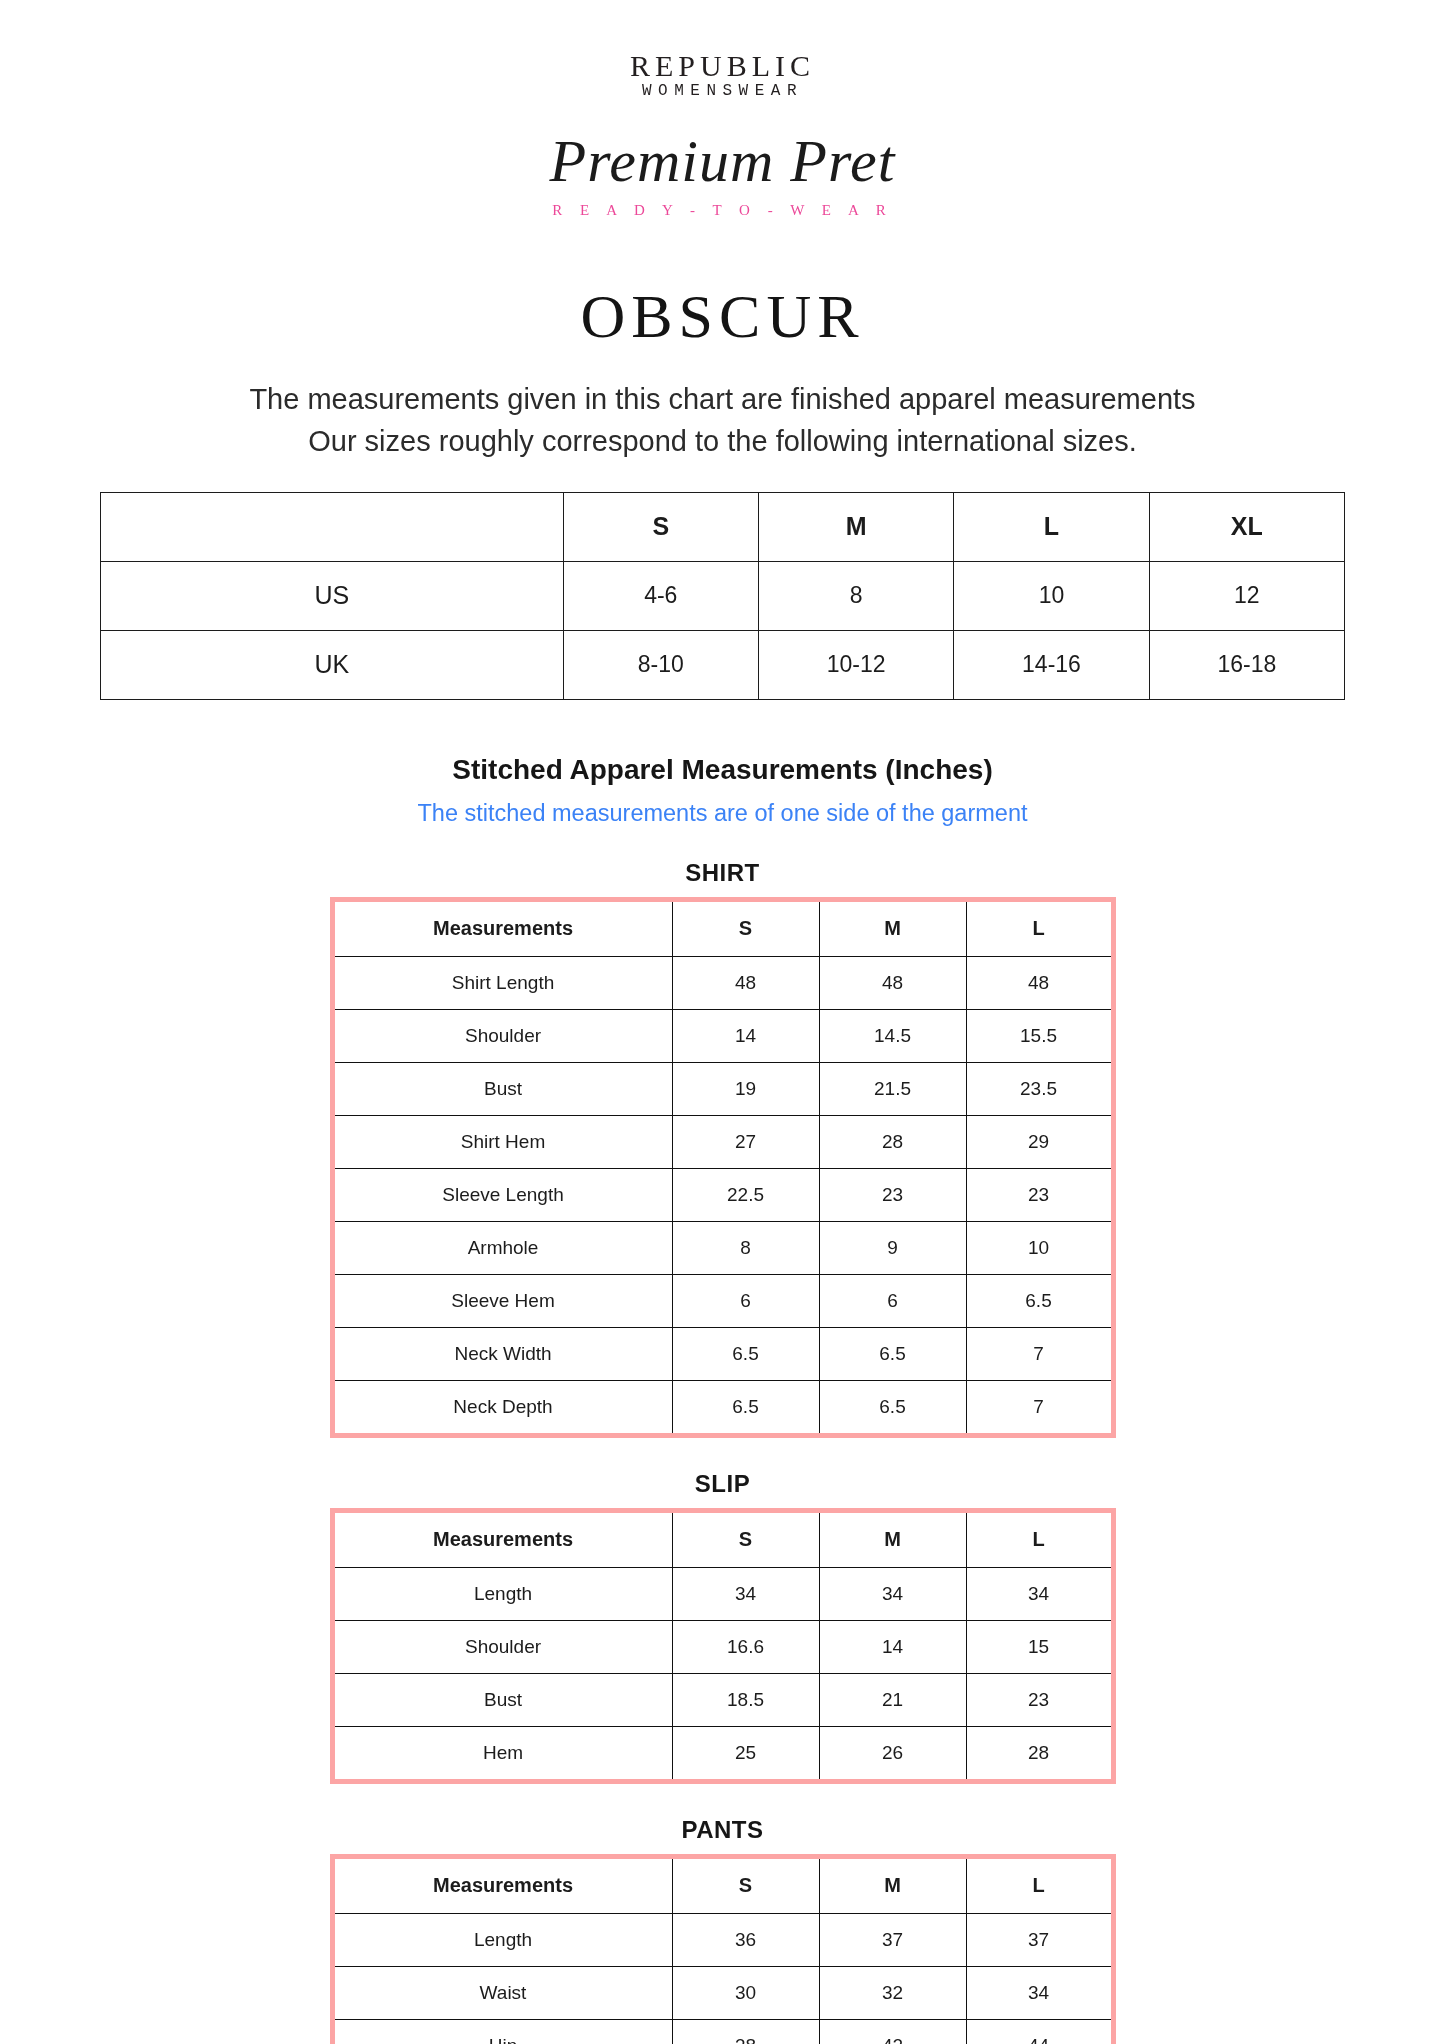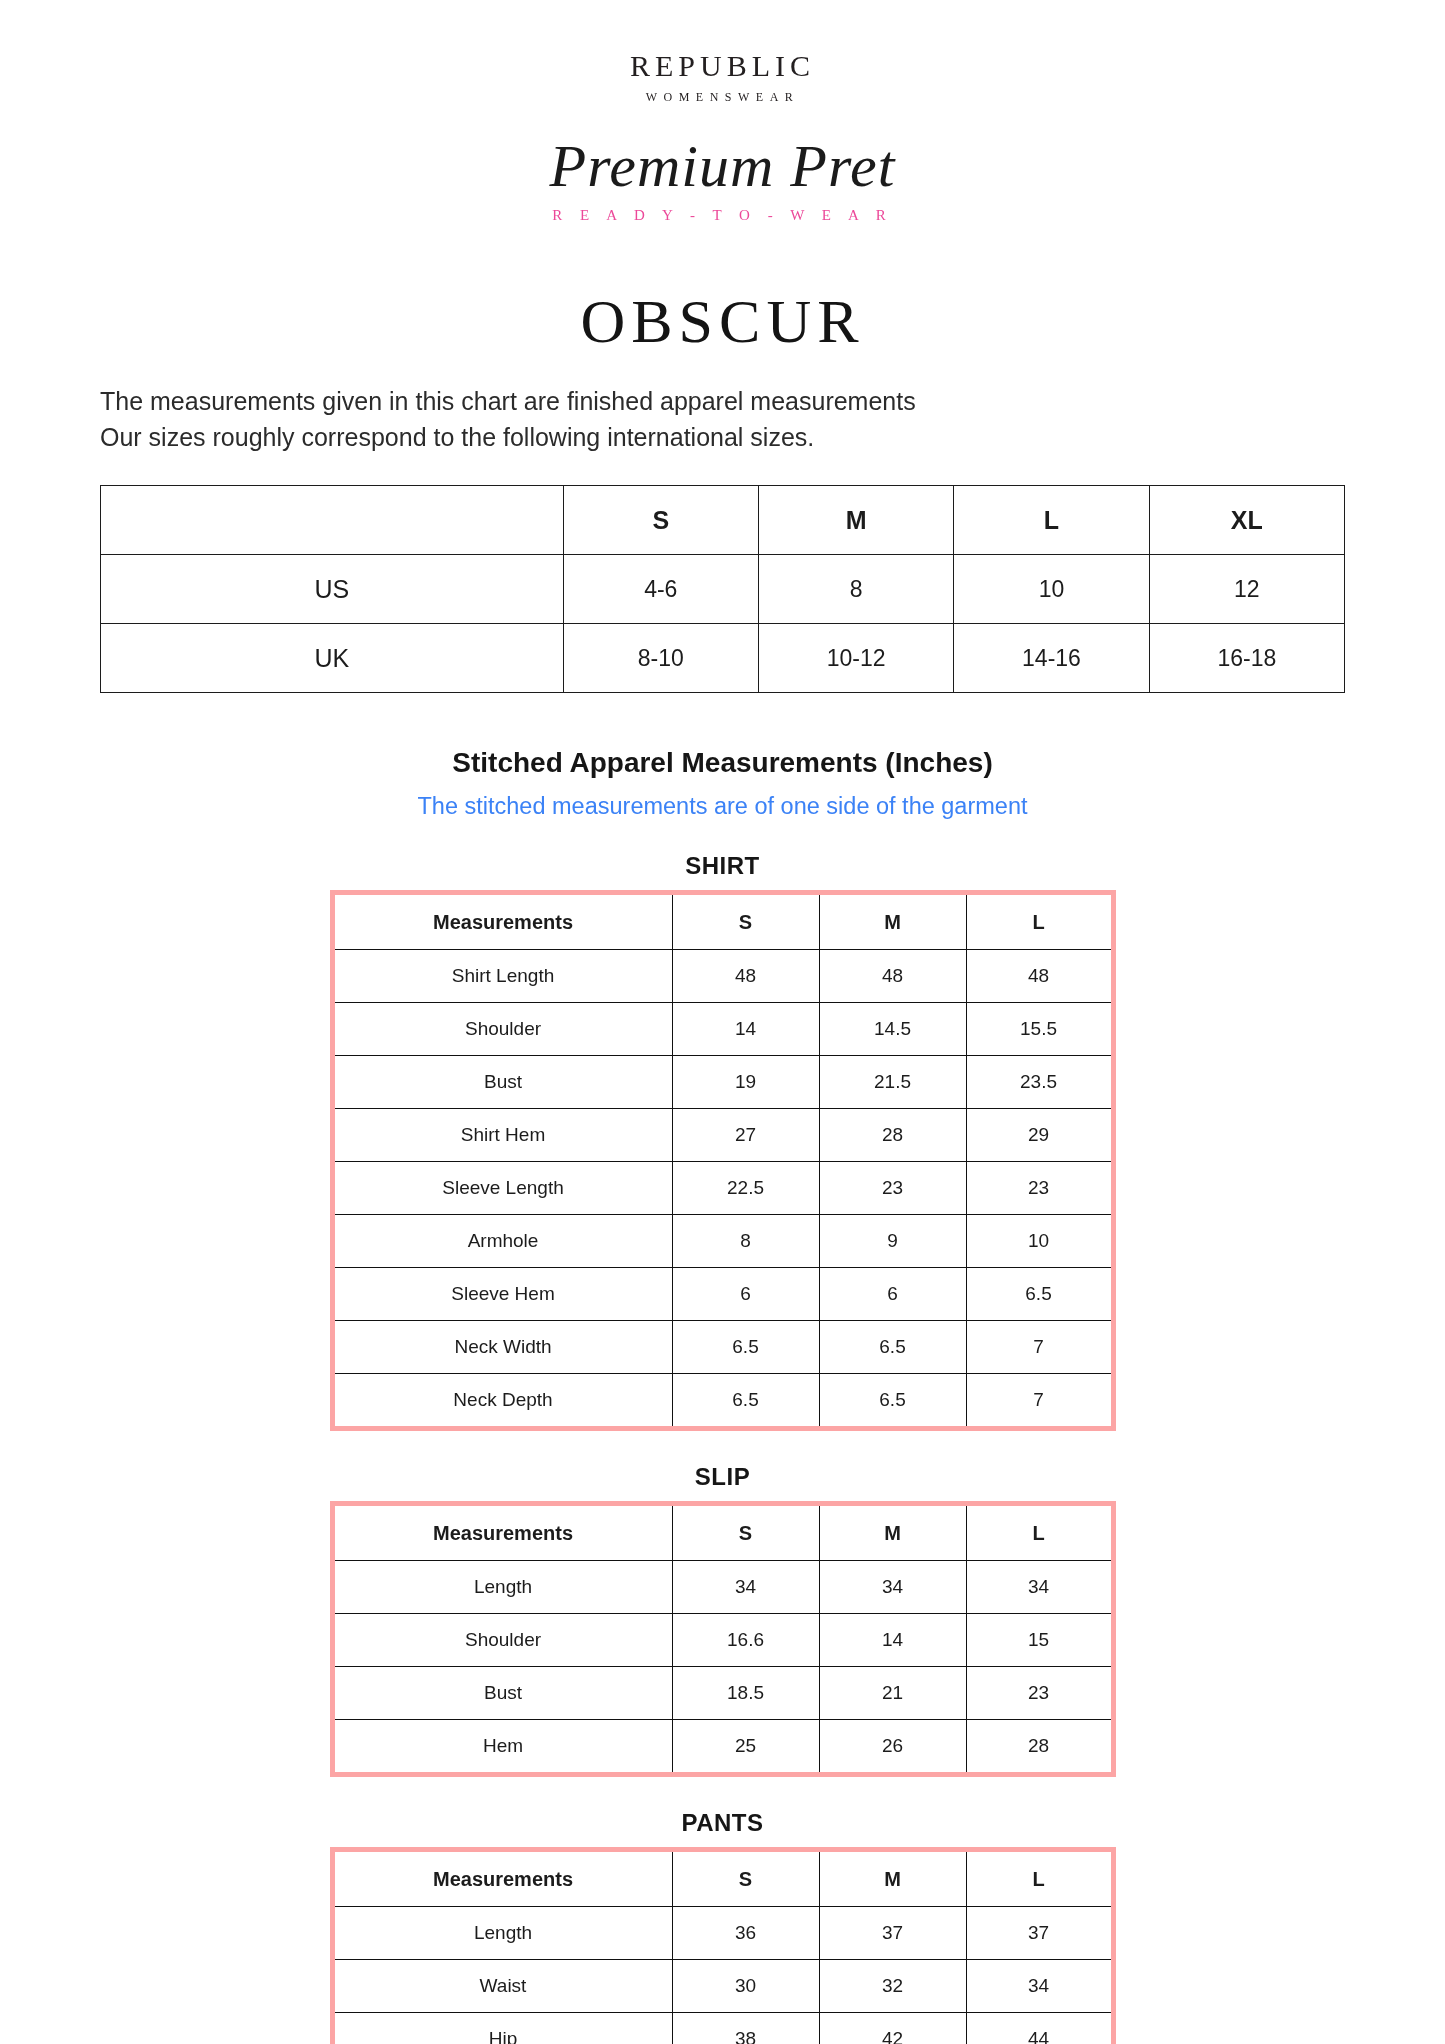--- a/index.html
+++ b/index.html
@@ -26,25 +26,25 @@
     margin-top: 10px;
   }
   .brand-republic {
     font-family: "Liberation Serif", serif;
     font-size: 30px;
     letter-spacing: 5px;
     color: #231f20;
     line-height: 1.05;
   }
   .brand-womenswear {
-    font-family: Liberation Serif, serif;
-    font-size: 12px;
+    font-family: Liberation Mono, monospace;
+    font-size: 16px;
     letter-spacing: 6.5px;
     color: #231f20;
-    margin-top: 8px;
+    margin-top: 0;
   }
   .brand-premium {
     font-family: "Liberation Serif", serif;
     font-style: italic;
     font-size: 60px;
     color: #1b1b1b;
     margin-top: 28px;
     line-height: 1.1;
     letter-spacing: 1px;
   }
@@ -61,21 +61,22 @@
     text-align: center;
     font-family: "Liberation Serif", serif;
     font-size: 62px;
     letter-spacing: 6px;
     color: #141414;
     margin-top: 62px;
     font-weight: 400;
   }
 
   .intro {
-    font-size: 25px;
+    text-align: center;
+    font-size: 29px;
     color: #2b2b2b;
     line-height: 1.45;
     margin-top: 26px;
   }
 
   
   table {
     border-collapse: collapse;
     width: 100%;
   }

